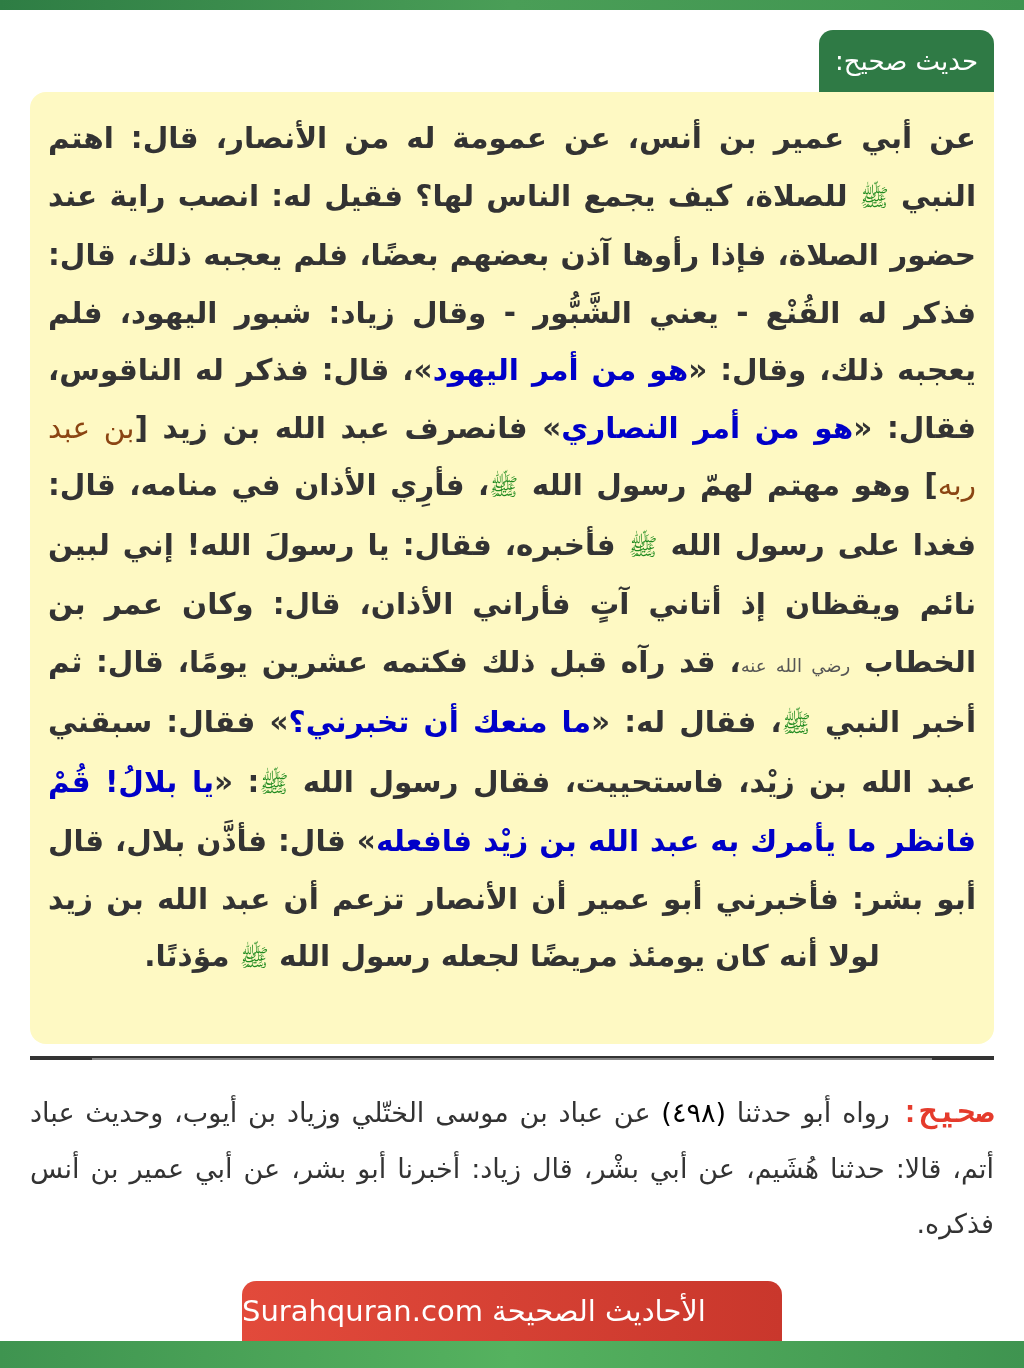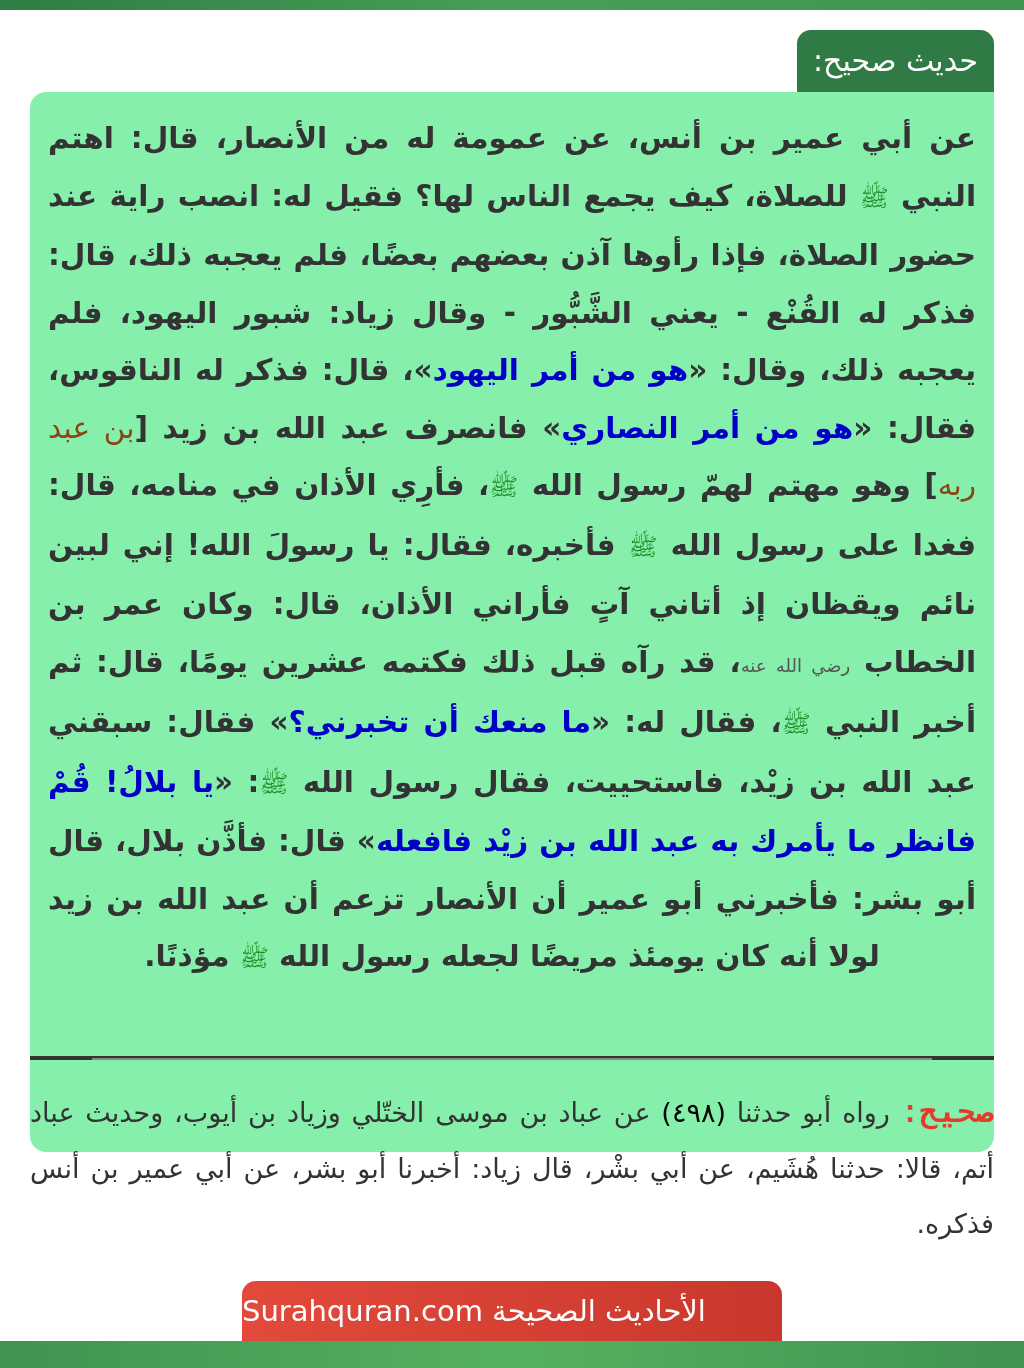--- a/index.html
+++ b/index.html
@@ -9,26 +9,26 @@
     font-family: "DejaVu Sans", sans-serif;
   }
   .top-bar {
     position: absolute; left: 0; top: 0; width: 1024px; height: 10px;
     background: linear-gradient(90deg, #2e7d44 0%, #4a9e57 50%, #3f9450 100%);
   }
   .label-tab {
     position: absolute; right: 30px; top: 30px; height: 62px;
     background: #2f7a45; color: #ffffff;
     border-radius: 14px 14px 0 0;
-    padding: 0 16px; font-size: 30px; line-height: 62px;
+    padding: 0 16px; font-size: 26px; line-height: 62px;
     direction: rtl;
   }
   .hadith-box {
-    position: absolute; left: 30px; top: 92px; width: 964px; height: 1060px;
-    background: #86efac; border-radius: 0 0 16px 16px;
+    position: absolute; left: 30px; top: 92px; width: 964px; height: 952px;
+    background: #fef9c3; border-radius: 0 0 16px 16px;
     border-top-left-radius: 16px;
     box-sizing: border-box; padding: 18px 18px 0 18px;
   }
   .hadith-text {
     direction: rtl; text-align: justify; text-align-last: center;
     font-weight: bold; font-size: 29.5px; line-height: 57.5px;
     color: #333333;
   }
   .seg-quote { color: #0000c8; }
   .seg-bracket { color: #8b4513; font-weight: normal; }

